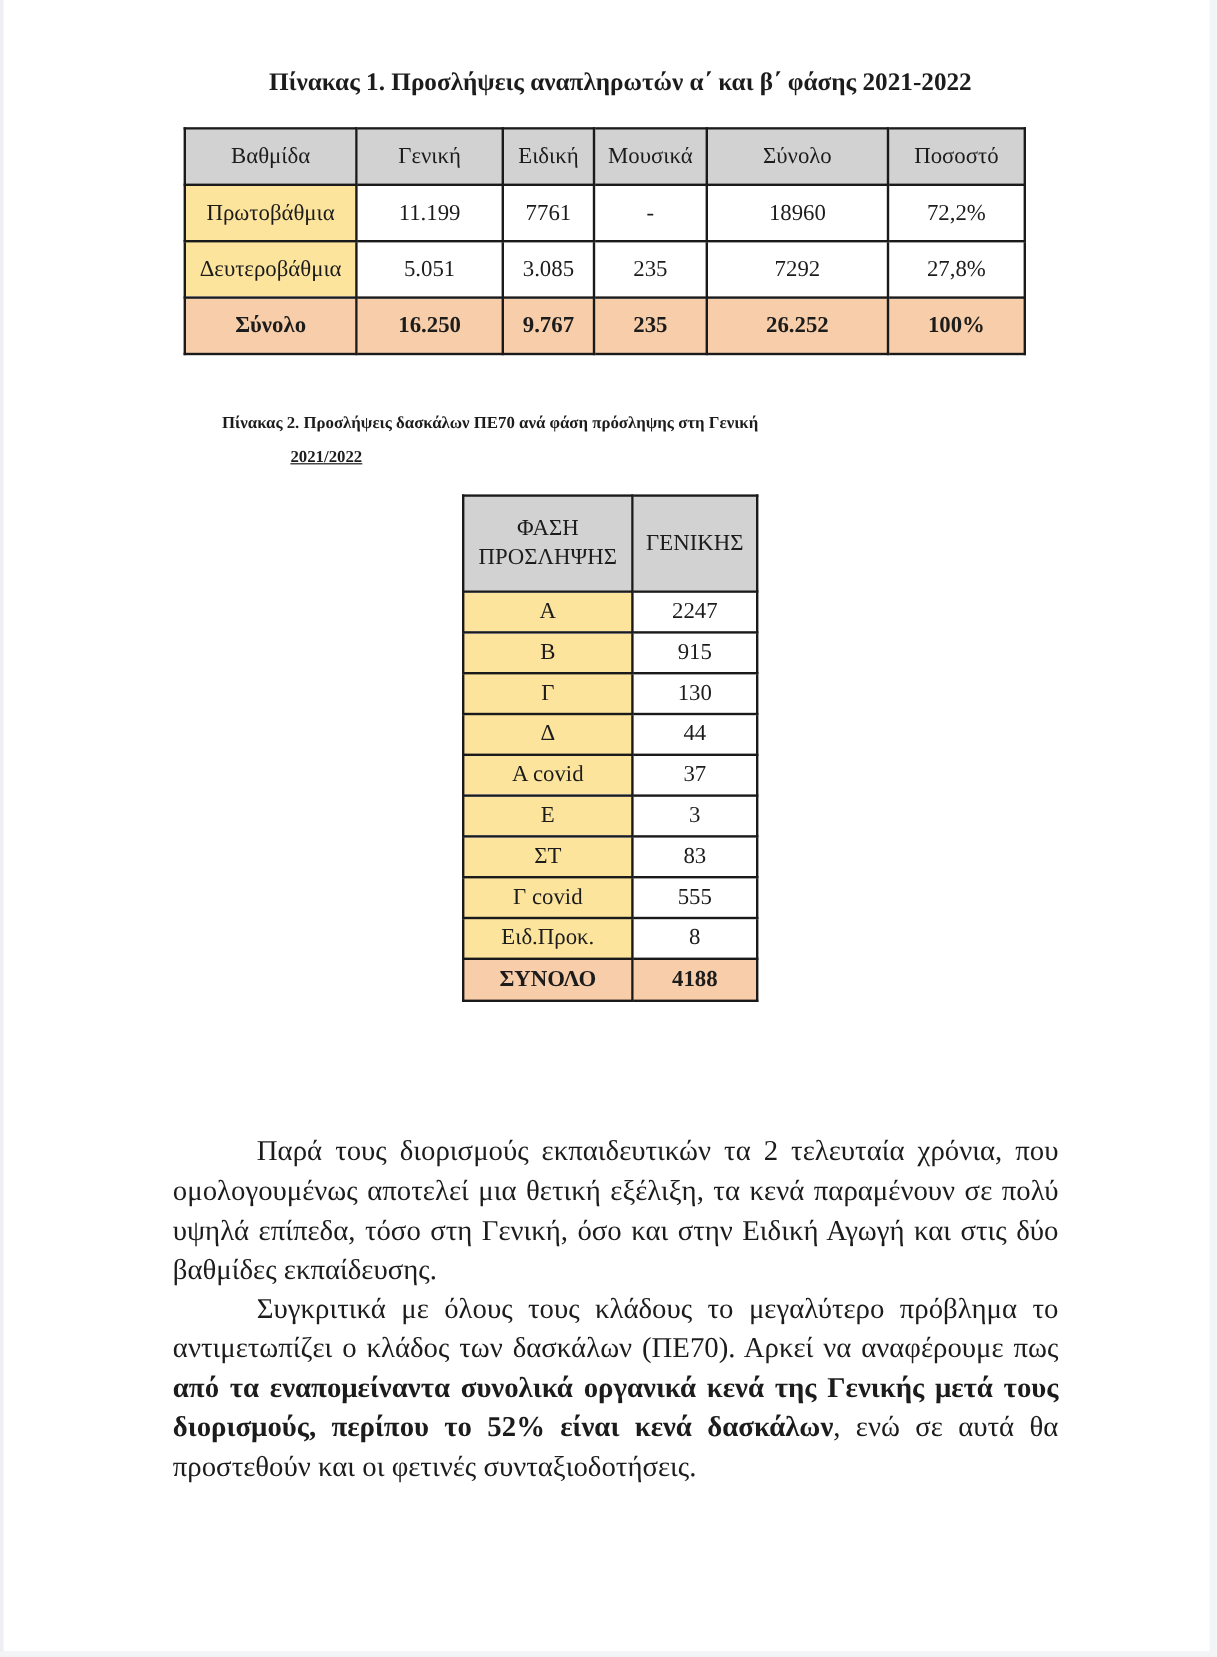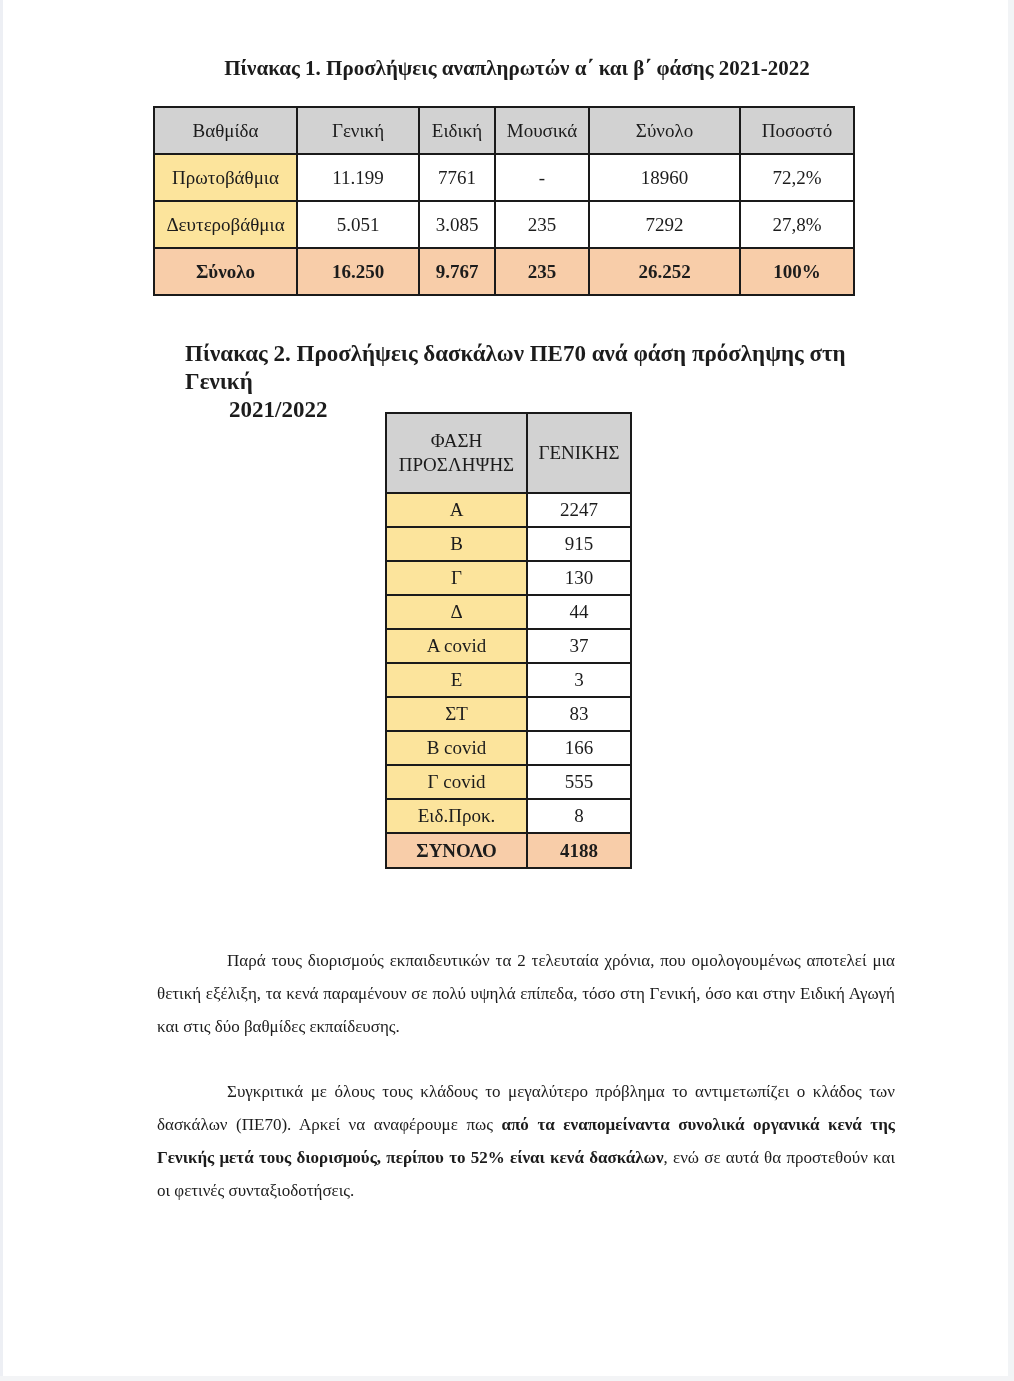--- a/index.html
+++ b/index.html
@@ -17,23 +17,23 @@
   .edge-left   { position: absolute; left: 0; top: 0; width: 3px; height: 1381px; background: #edeff4; }
   .edge-right  { position: absolute; right: 0; top: 0; width: 6px; height: 1381px; background: #f2f4f6; }
   .edge-bottom { position: absolute; left: 0; bottom: 0; width: 1014px; height: 5px; background: #f3f4f6; }
 
   .table1-title {
     position: absolute; top: 56px; left: 0; width: 1014px;
     text-align: center; font-weight: bold; font-size: 21px; padding-left: 20px;
   }
   .table2-title {
     position: absolute; top: 340px; left: 185px; width: 700px;
-    font-weight: bold; font-size: 23px; line-height: 28px;
+    font-weight: bold; font-size: 14px; line-height: 28px;
   }
-  .table2-title .line2 { margin-left: 44px; }
+  .table2-title .line2 { margin-left: 57px; text-decoration: underline; }
 
   table { border-collapse: collapse; table-layout: fixed; border-radius: 12px; }
   td, th {
     border: 2px solid var(--border, #1a1a1a);
     text-align: center; vertical-align: middle;
     font-size: 19px; font-weight: normal;
     overflow: hidden;
   }
 
   .tbl1 { position: absolute; top: 106px; left: 153px; width: 700px; }
@@ -42,22 +42,22 @@
   .tbl2 thead tr { height: 80px; }
   .tbl2 tbody tr { height: 34px; }
   .tbl2 tr.total-row { height: 35px; }
 
   th.header-cell { background: var(--header-bg, #d2d2d2); }
   td.label-cell  { background: var(--label-bg, #fce49c); }
   tr.total-row td { background: var(--total-bg, #f8cda9); font-weight: bold; }
   .tbl2 thead th { line-height: 24px; padding: 0 6px; }
 
   .para {
-    position: absolute; left: 157px; width: 738px;
-    font-size: 17px; line-height: 33px;
+    position: absolute; left: 144px; width: 738px;
+    font-size: 24px; line-height: 33px;
     text-align: justify; text-indent: 70px;
   }
   .para-1 { top: 944px; }
   .para-2 { top: 1075px; }
   .para b { font-weight: bold; }
 </style>
 </head>
 <body>
 
 <div class="page">
@@ -153,24 +153,20 @@
         </tr>
         <tr>
           <td class="label-cell">Ε</td>
           <td>3</td>
         </tr>
         <tr>
           <td class="label-cell">ΣΤ</td>
           <td>83</td>
         </tr>
         <tr>
-          <td class="label-cell">Β covid</td>
-          <td>166</td>
-        </tr>
-        <tr>
           <td class="label-cell">Γ covid</td>
           <td>555</td>
         </tr>
         <tr>
           <td class="label-cell">Ειδ.Προκ.</td>
           <td>8</td>
         </tr>
         <tr class="total-row">
           <td>ΣΥΝΟΛΟ</td>
           <td>4188</td>

